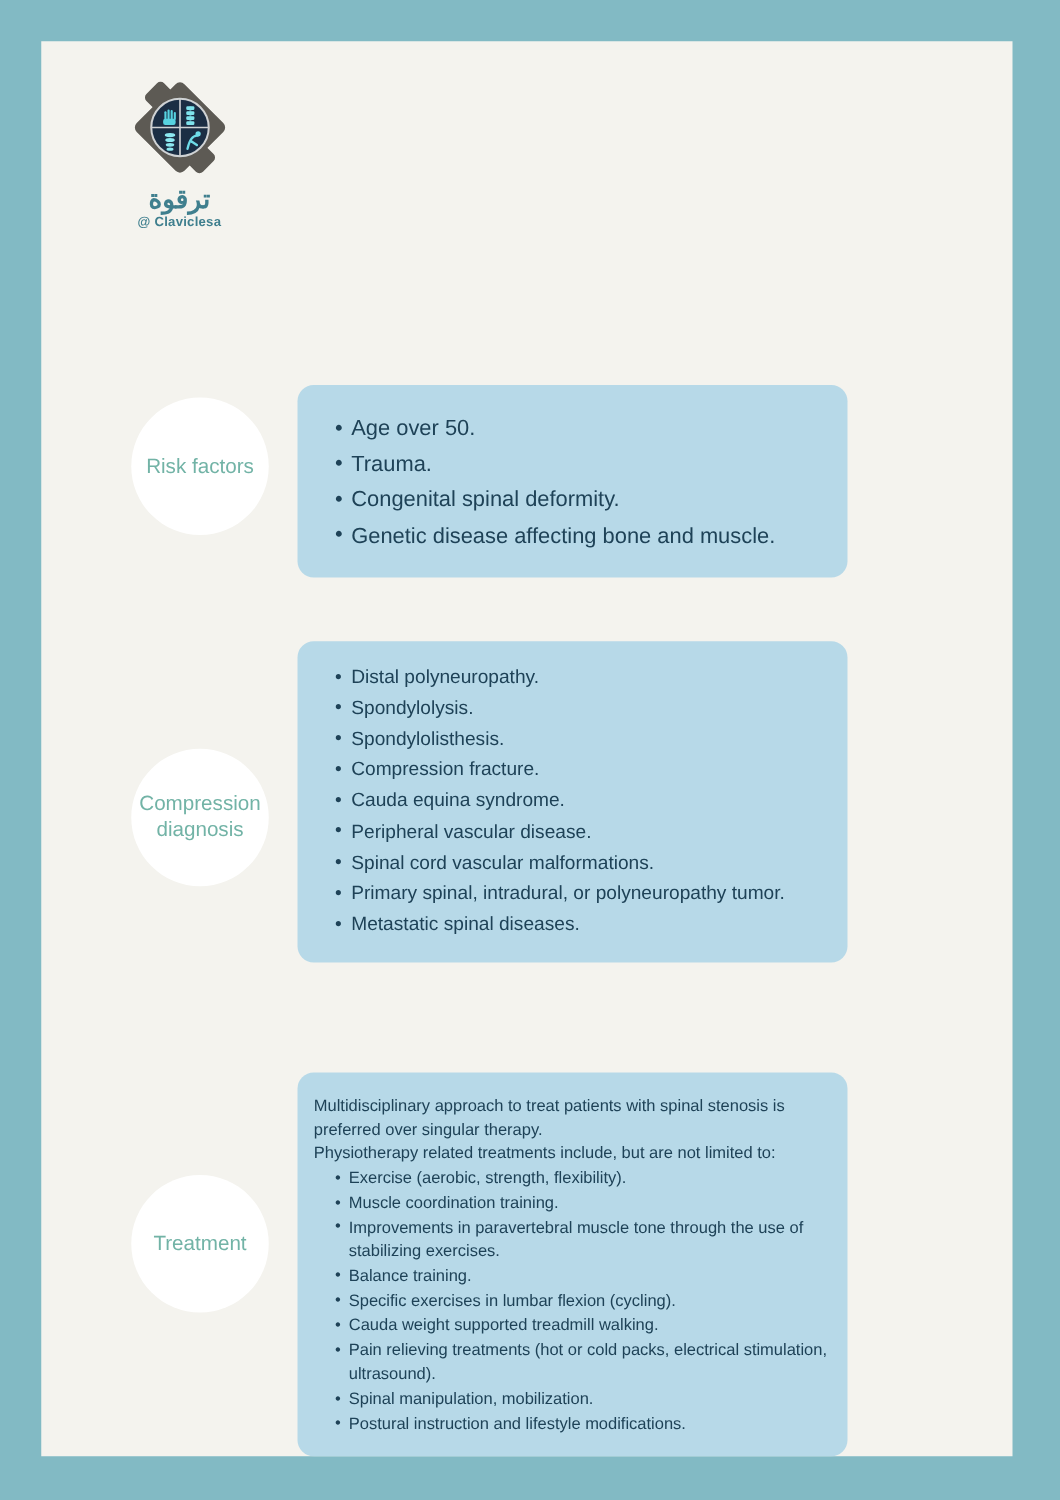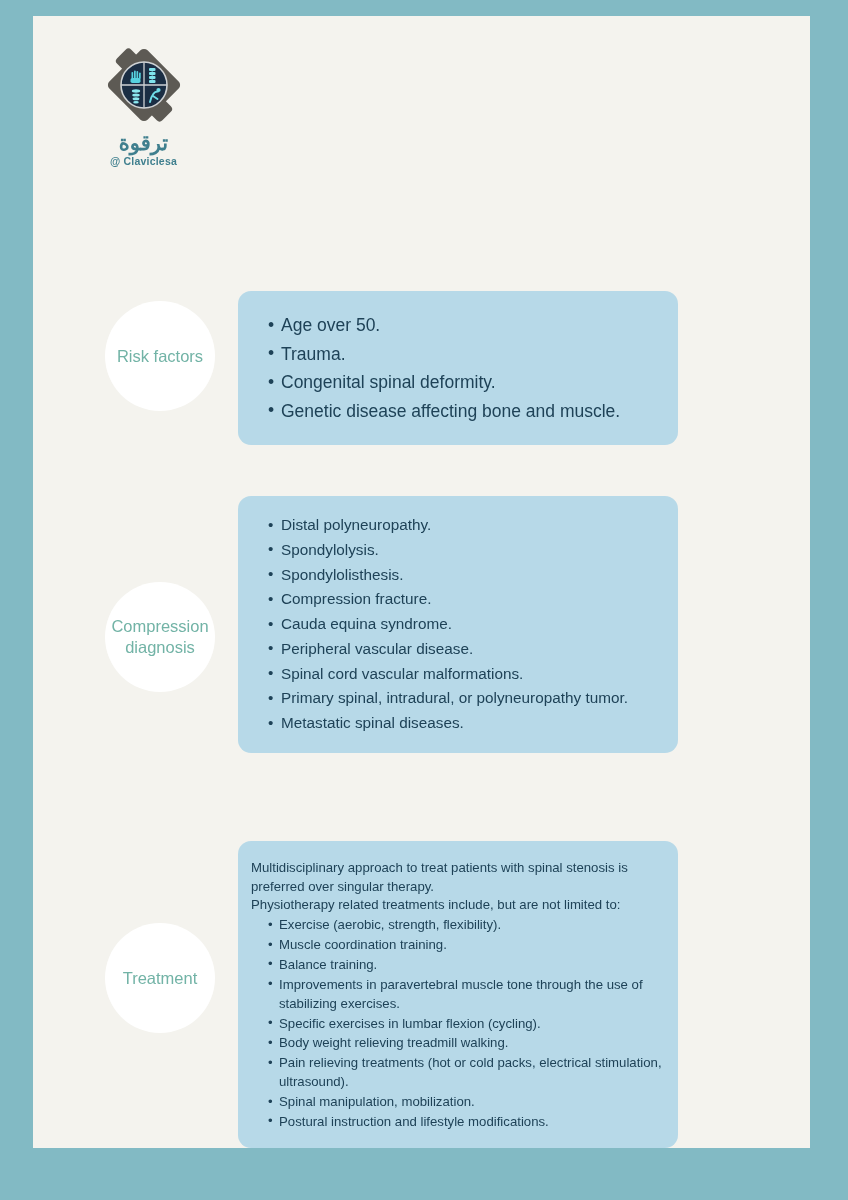--- a/index.html
+++ b/index.html
@@ -10,21 +10,21 @@
     background: #82bac4;
     font-family: "Liberation Sans", sans-serif;
     overflow: hidden;
     position: relative;
   }
 
   
   .page {
     position: absolute;
     left: 33px;
-    top: 16px;
+    top: 33px;
     width: 777px;
     height: 1132px;
     background: #f4f3ee;
   }
 
   
   .brand {
     position: absolute;
     left: 53px;
     top: 25px;
@@ -229,24 +229,24 @@
     </div>
   </div>
 
   <div class="section">
     <div class="bubble" style="top:907px;">Treatment</div>
     <div class="card" id="card-treatment" style="top:825px;">
       <p>Multidisciplinary approach to treat patients with spinal stenosis is preferred over singular therapy.<br>Physiotherapy related treatments include, but are not limited to:</p>
       <ul>
         <li>Exercise (aerobic, strength, flexibility).</li>
         <li> Muscle coordination training.</li>
+        <li>Improvements in paravertebral muscle tone through the use of stabilizing exercises.</li>
         <li>Balance training.</li>
-        <li>Improvements in paravertebral muscle tone through the use of stabilizing exercises.</li>
         <li>Specific exercises in lumbar flexion (cycling).</li>
-        <li>Body weight relieving treadmill walking.</li>
+        <li>Cauda weight supported treadmill walking.</li>
         <li>Pain relieving treatments (hot or cold packs, electrical stimulation, ultrasound).</li>
         <li>Spinal manipulation, mobilization.</li>
         <li>Postural instruction and lifestyle modifications.</li>
       </ul>
     </div>
   </div>
 
 </div>
 
 </body></html>

